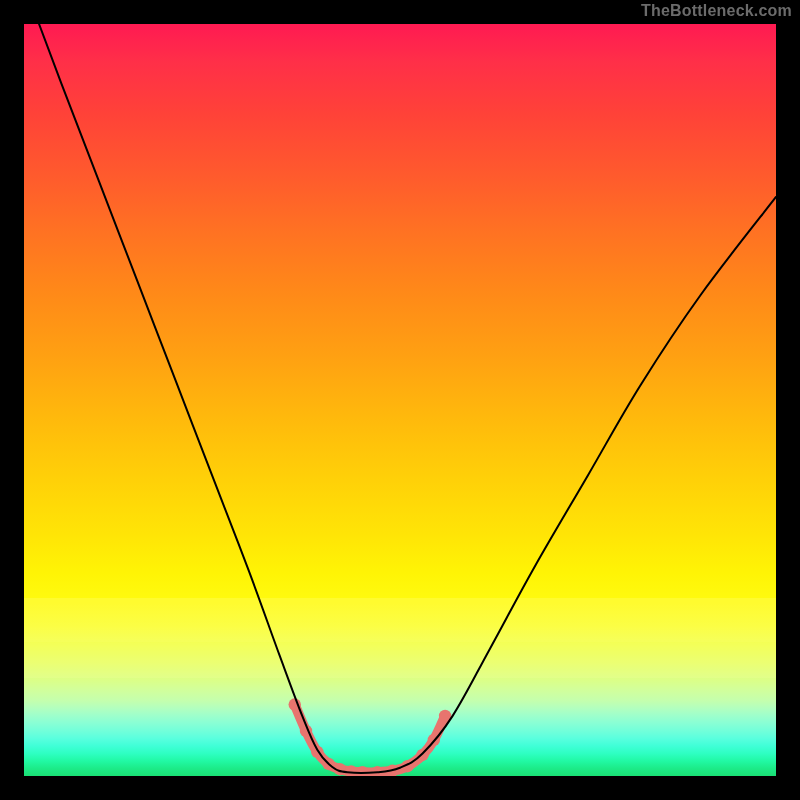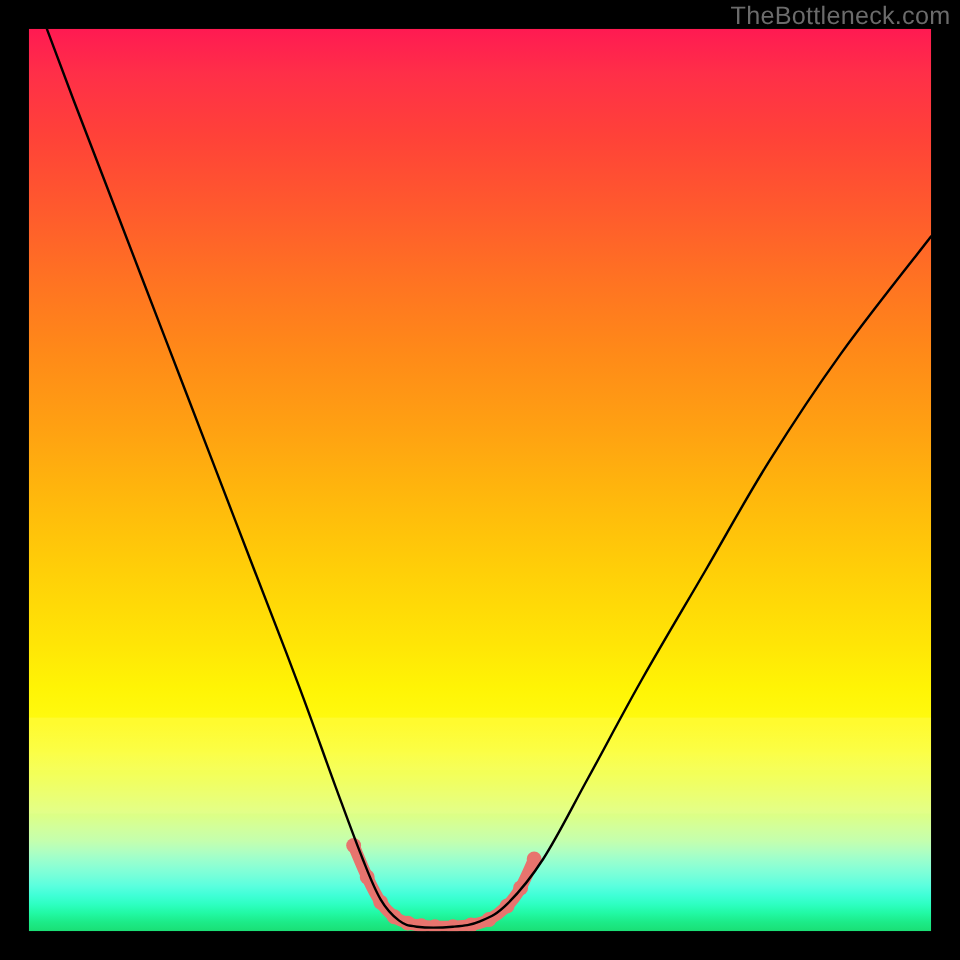--- a/index.html
+++ b/index.html
@@ -75,23 +75,24 @@
     left: 0;
     top: 0;
     width: 752px;
     height: 752px;
   }
   .watermark {
     position: absolute;
     top: 2px;
     right: 8px;
     color: #6b6b6b;
-    font-size: 21px;
+    font-size: 16px;
     letter-spacing: 0.2px;
     user-select: none;
+    font-weight: bold;
   }
 </style>
 </head>
 <body>
 
 <div class="frame">
 
   <div class="plot-area">
     <div class="gradient-bg"></div>
 

